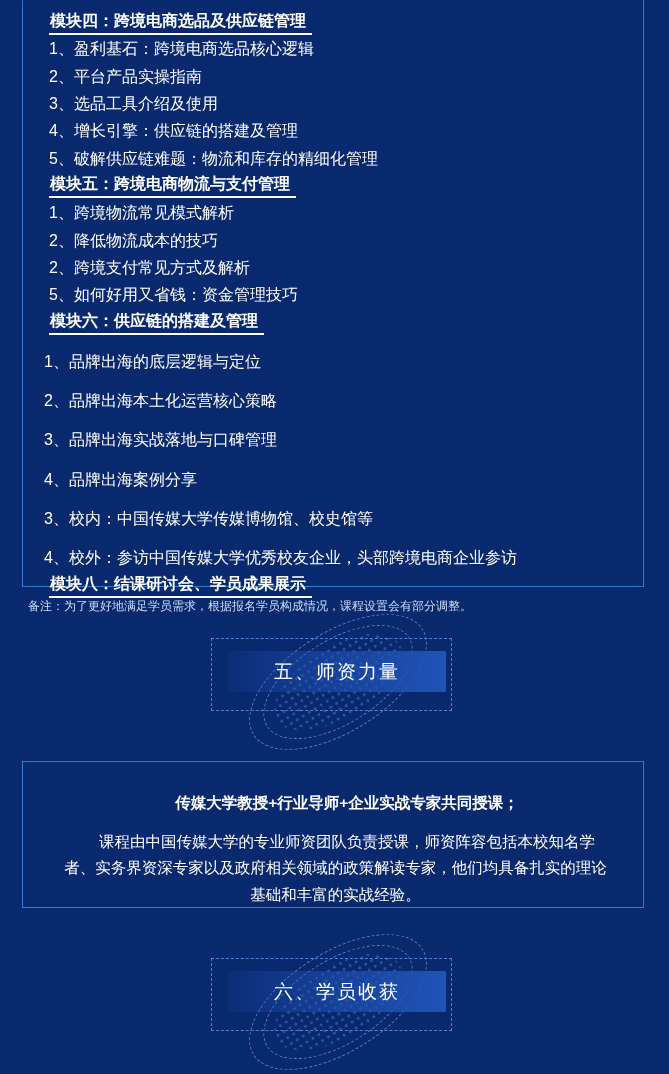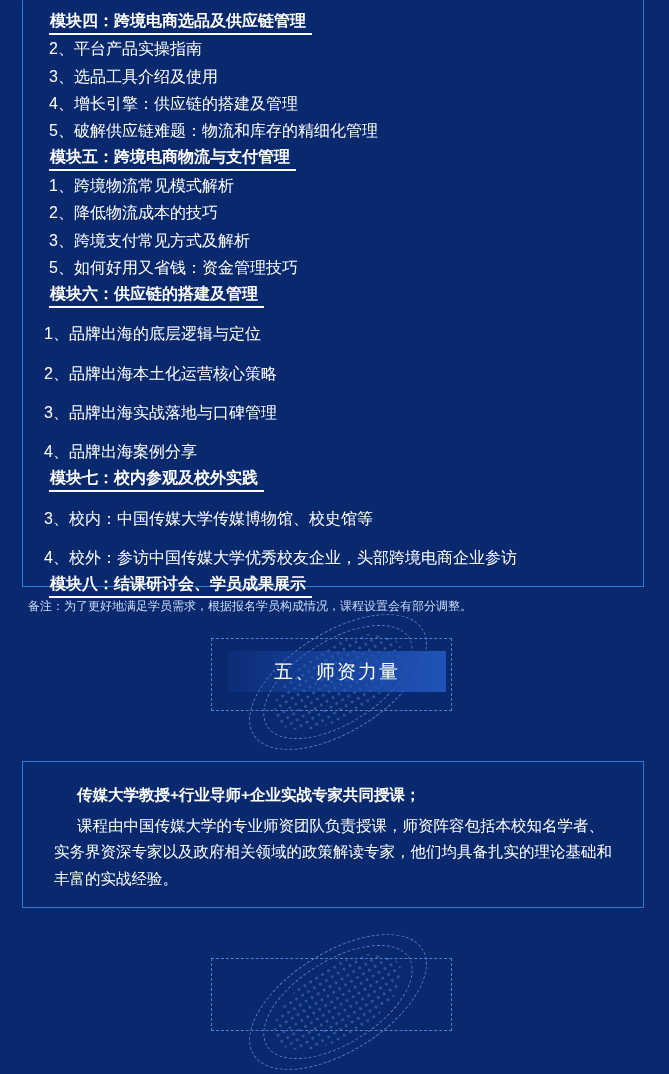--- a/index.html
+++ b/index.html
@@ -50,32 +50,35 @@
   .deco .r2{inset:8px 16px;}
   .deco .dots{
     position:absolute;inset:15px 28px;border-radius:50%;
     background-image:radial-gradient(var(--deco) 1px, transparent 1.6px);
     background-size:7px 7px;opacity:.55;
   }
   #hdr1-deco{top:632px;} #hdr1-frame{top:638px;} #hdr1-banner{top:651px;}
   #hdr2-deco{top:952px;} #hdr2-frame{top:958px;} #hdr2-banner{top:971px;}
   
   #faculty-box{left:22px;top:761px;width:622px;height:147px;padding:16px 22px 0 27px;font-size:15.5px;line-height:26.7px;}
-  #faculty-box p{margin:4px;text-indent:23px;}
+  #faculty-box p{margin:12px;text-indent:23px;text-align:center;}
   #faculty-box p.headline{font-weight:bold;}
 </style>
 </head>
 <body>
 
 <div id="page">
 
   <div id="outline-box" class="panel">
     <div id="outline-rows">
         <div class="row module">
           <span>模块四：跨境电商选品及供应链管理</span>
+        </div>
+        <div class="row item">
+          <span>1、盈利基石：跨境电商选品核心逻辑</span>
         </div>
         <div class="row item">
           <span>2、平台产品实操指南</span>
         </div>
         <div class="row item">
           <span>3、选品工具介绍及使用</span>
         </div>
         <div class="row item">
           <span>4、增长引擎：供应链的搭建及管理</span>
         </div>
@@ -85,42 +88,39 @@
         <div class="row module">
           <span>模块五：跨境电商物流与支付管理</span>
         </div>
         <div class="row item">
           <span>1、跨境物流常见模式解析</span>
         </div>
         <div class="row item">
           <span>2、降低物流成本的技巧</span>
         </div>
         <div class="row item">
-          <span>3、跨境支付常见方式及解析</span>
+          <span>2、跨境支付常见方式及解析</span>
         </div>
         <div class="row item">
           <span>5、如何好用又省钱：资金管理技巧</span>
         </div>
         <div class="row module">
           <span>模块六：供应链的搭建及管理</span>
         </div>
         <div class="row item2">
           <span>1、品牌出海的底层逻辑与定位</span>
         </div>
         <div class="row item2">
           <span>2、品牌出海本土化运营核心策略</span>
         </div>
         <div class="row item2">
           <span>3、品牌出海实战落地与口碑管理</span>
         </div>
         <div class="row item2">
           <span>4、品牌出海案例分享</span>
-        </div>
-        <div class="row module">
-          <span>模块七：校内参观及校外实践</span>
         </div>
         <div class="row item2">
           <span>3、校内：中国传媒大学传媒博物馆、校史馆等</span>
         </div>
         <div class="row item2">
           <span>4、校外：参访中国传媒大学优秀校友企业，头部跨境电商企业参访</span>
         </div>
         <div class="row module">
           <span>模块八：结课研讨会、学员成果展示</span>
         </div>
@@ -142,14 +142,17 @@
     <p class="headline">传媒大学教授+行业导师+企业实战专家共同授课；</p>
     <p>课程由中国传媒大学的专业师资团队负责授课，师资阵容包括本校知名学者、实务界资深专家以及政府相关领域的政策解读专家，他们均具备扎实的理论基础和丰富的实战经验。</p>
   </div>
 
   <div class="deco" id="hdr2-deco">
     <div class="ring r1"></div>
     <div class="ring r2"></div>
     <div class="dots"></div>
   </div>
   <div class="dashed-frame" id="hdr2-frame"></div>
+  <div class="banner" id="hdr2-banner">
+    <span>六、学员收获</span>
+  </div>
 
 </div>
 
 </body></html>

